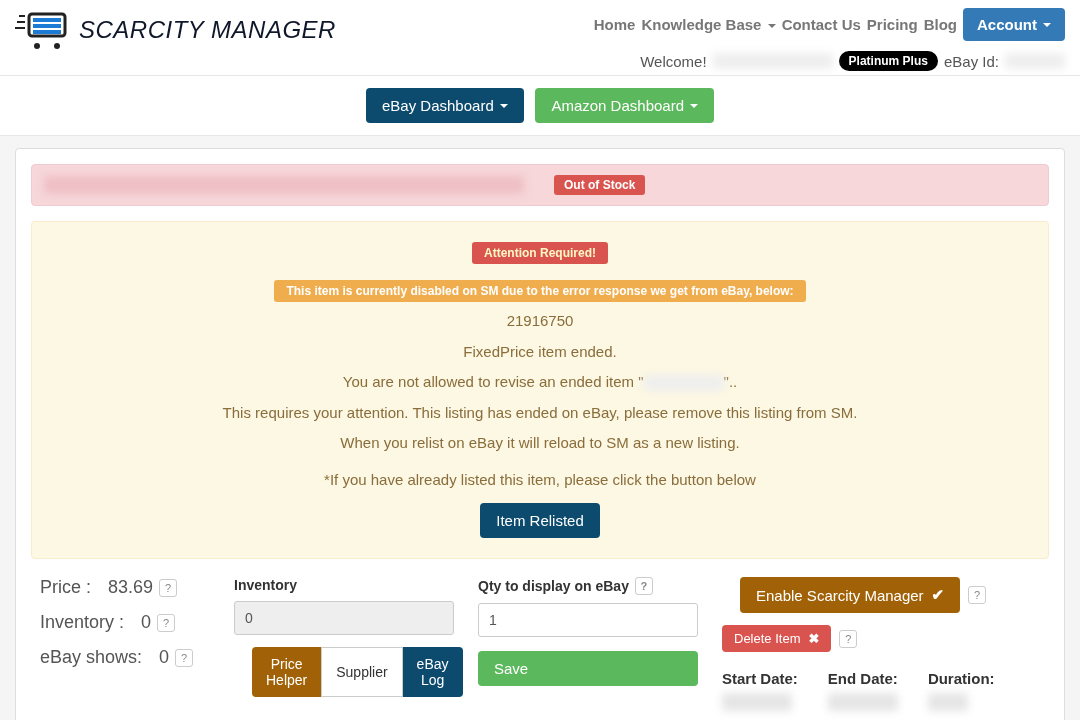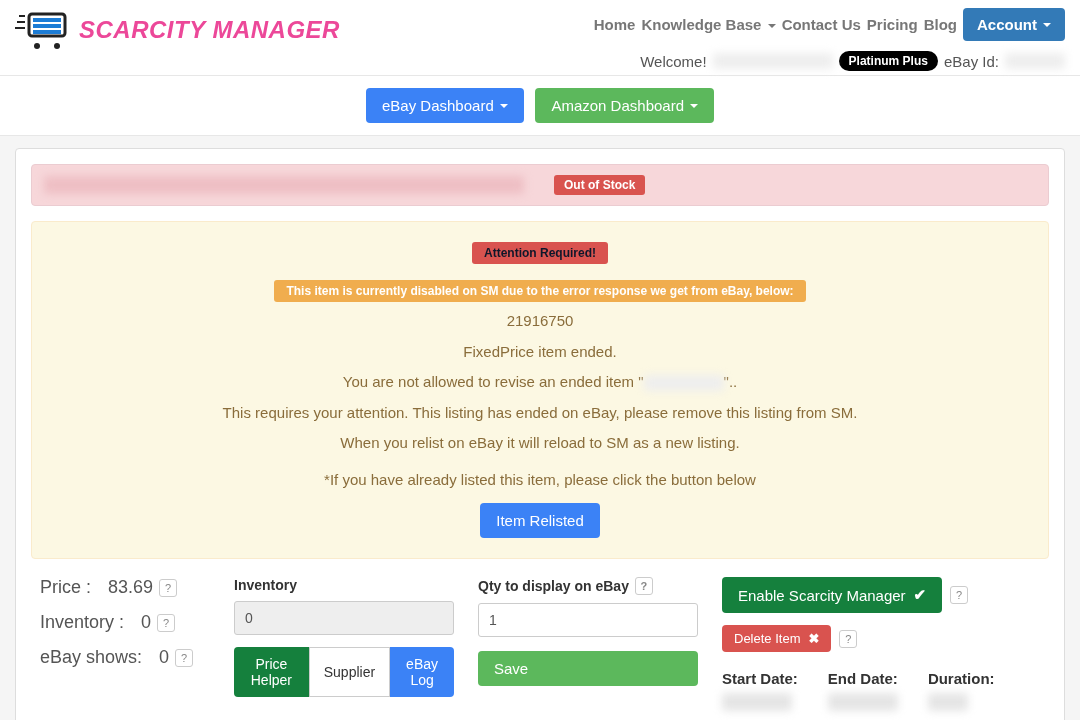--- a/index.html
+++ b/index.html
@@ -1,43 +1,43 @@
 <!DOCTYPE html>
 <html><head>
 <meta charset="utf-8">
 <style>
 * { box-sizing: border-box; margin: 0; padding: 0; }
 body { font-family: "Helvetica Neue", Helvetica, Arial, sans-serif; font-size: 14px; color: #333; background: #f5f5f5; width: 1080px; height: 720px; overflow: hidden; }
 .header { background: #fff; border-bottom: 1px solid #e7e7e7; padding: 8px 15px 4px; }
 .header-top { display: flex; align-items: flex-start; }
 .logo { display: flex; align-items: center; gap: 8px; }
 .logo-cart { position: relative; width: 56px; height: 44px; }
-.logo-text { font-size: 24px; font-weight: 700; font-style: italic; color: #ec4899; letter-spacing: 0.5px; }
+.logo-text { font-size: 24px; font-weight: 400; font-style: italic; color: #0f172a; letter-spacing: 0.5px; }
 .nav-wrap { margin-left: auto; text-align: right; }
 .top-nav { display: flex; gap: 6px; align-items: center; justify-content: flex-end; font-weight: bold; }
 .top-nav a { color: #777; text-decoration: none; font-size: 15px; cursor: pointer; }
 .account-btn { background: #337ab7; color: #fff !important; padding: 8px 14px; border-radius: 4px; display: inline-flex; align-items: center; gap: 4px; }
 .caret { display: inline-block; width: 0; height: 0; margin-left: 2px; border-left: 4px solid transparent; border-right: 4px solid transparent; border-top: 4px solid currentColor; vertical-align: middle; }
 .welcome-line { margin-top: 10px; color: #555; font-size: 15px; display: flex; justify-content: flex-end; align-items: center; gap: 6px; }
 .blur { filter: blur(4px); background: #eee; border-radius: 3px; display: inline-block; min-width: 60px; height: 16px; }
 .badge-plat { background: #000000; color: #fff; padding: 3px 10px; border-radius: 10px; font-size: 12px; font-weight: 700; }
 .dash-bar { text-align: center; padding: 12px 0; background: #fff; border-bottom: 1px solid #e7e7e7; }
 .btn { display: inline-flex; align-items: center; gap: 4px; padding: 9px 16px; border-radius: 4px; border: none; color: #fff; font-size: 15px; cursor: pointer; text-decoration: none; }
-.btn-info { background: #3b82f6; }
+.btn-info { background: #0c4a6e; }
 .btn-success { background: #5cb85c; }
-.btn-warning { background: #15803d; }
+.btn-warning { background: #a16207; margin-left: 18px; }
 .btn-default { background: #fff; color: #333; border: 1px solid #ccc; }
 .btn-danger { background: #d9534f; }
 .btn-sm { padding: 6px 12px; font-size: 13px; }
 .main-card { background: #fff; margin: 12px 15px 0; border: 1px solid #ddd; border-radius: 4px; padding: 0 0 18px; }
 .pink-strip { background: #f7d7da; border: 1px solid #ebccd1; margin: 15px; padding: 10px 12px; border-radius: 4px; display: flex; align-items: center; }
 .pink-strip .blur-long { flex: 0 0 auto; width: 480px; height: 18px; filter: blur(4px); background: #eebfc4; border-radius: 3px; }
 .badge-red { background: #d9534f; color: #fff; padding: 3px 10px; border-radius: 3px; font-size: 12px; font-weight: 700; margin-left: 30px; }
 .cream-box { background: #fcf8e3; border: 1px solid #faebcc; margin: 0 15px; border-radius: 4px; padding: 20px 24px; text-align: center; color: #8a6d3b; }
-.attention-badge { display: inline-block; background: #d9534f; color: #0f172a; padding: 4px 12px; border-radius: 3px; font-size: 12px; font-weight: 700; }
+.attention-badge { display: inline-block; background: #d9534f; color: #fef9c3; padding: 4px 12px; border-radius: 3px; font-size: 12px; font-weight: 700; }
 .orange-badge { display: inline-block; background: #f0ad4e; color: #fff; padding: 4px 12px; border-radius: 3px; font-size: 12px; font-weight: 700; margin-top: 16px; }
 .cream-box p { margin-top: 8px; font-size: 15px; line-height: 1.5; }
 .cream-box .already { margin-top: 14px; }
 .cream-box .btn { margin-top: 12px; }
 .fields-row { display: flex; padding: 18px 24px 0; gap: 24px; align-items: flex-start; }
 .col1 { width: 170px; }
 .col1 .line { font-size: 18px; color: #555; margin-bottom: 14px; display: flex; align-items: center; gap: 6px; }
 .help { display: inline-flex; width: 18px; height: 18px; border: 1px solid #ccc; border-radius: 3px; align-items: center; justify-content: center; font-size: 11px; color: #888; background: #fff; cursor: pointer; }
 .col2 { width: 220px; }
 .col3 { width: 220px; }

